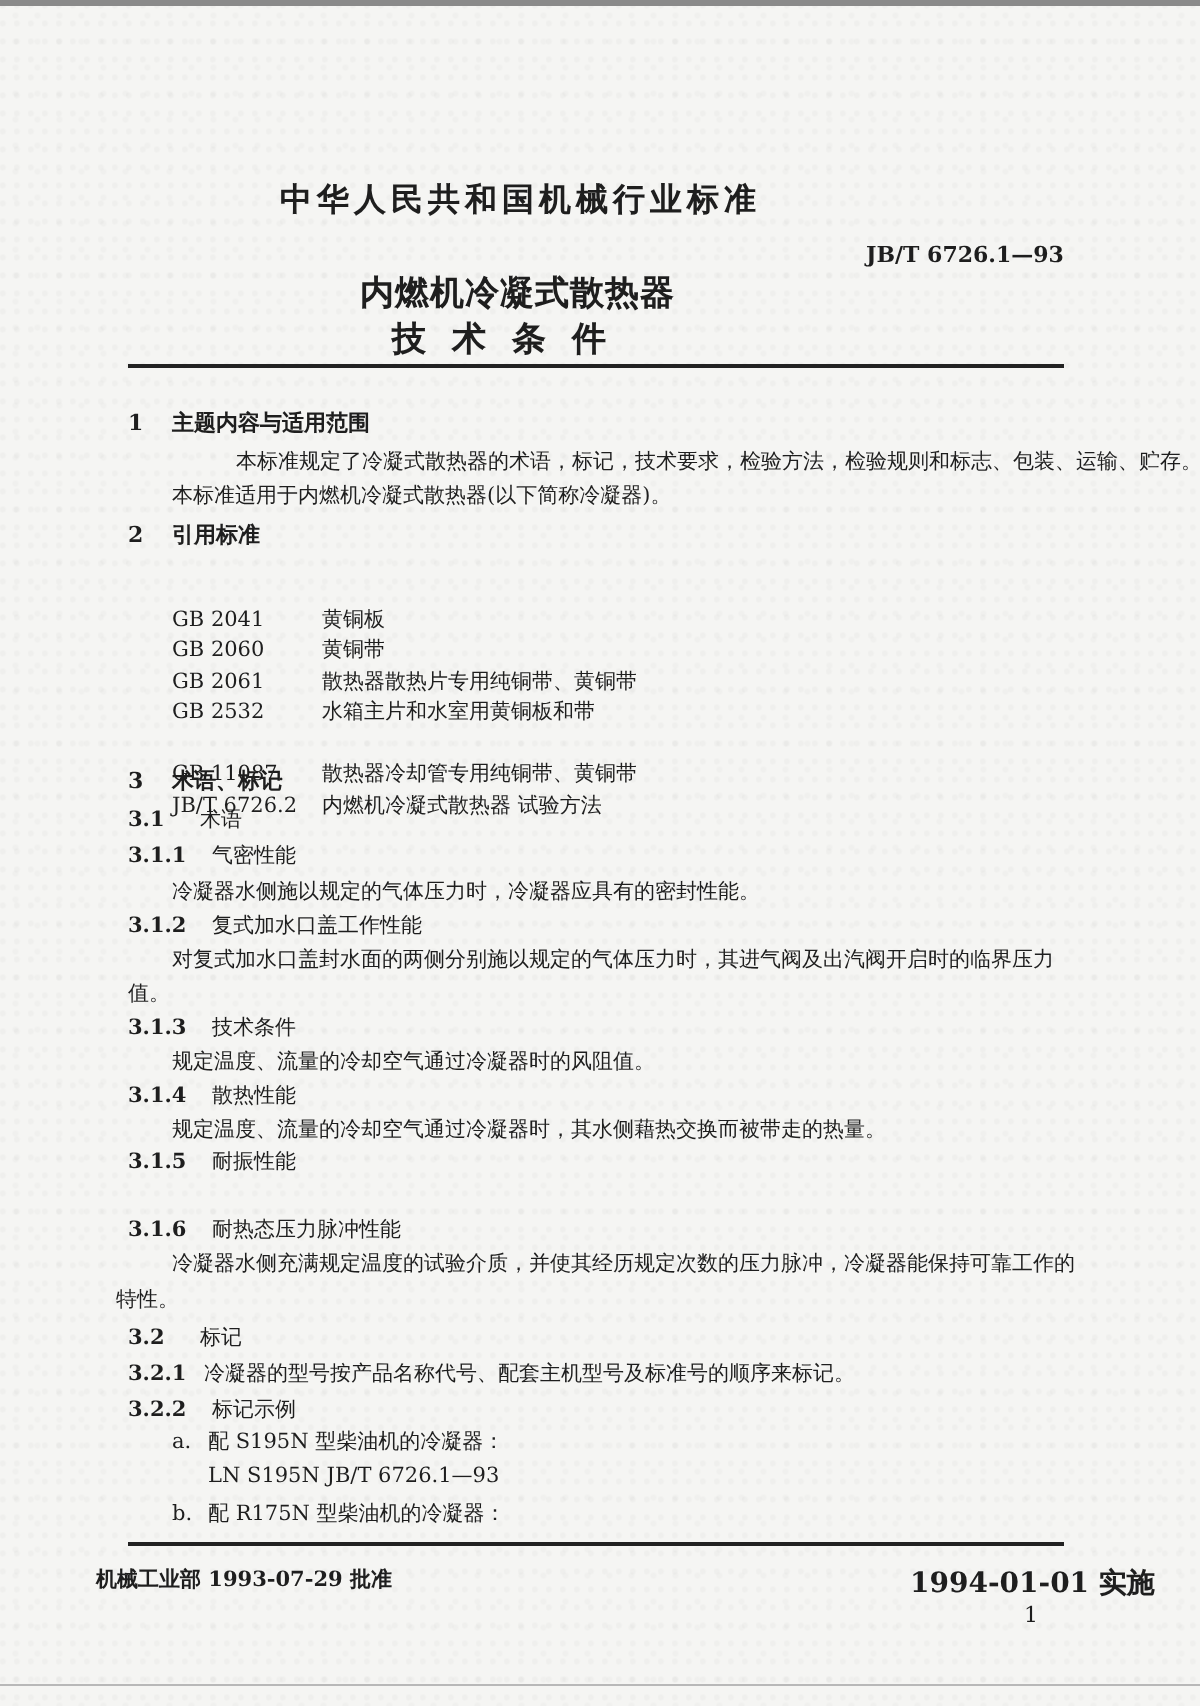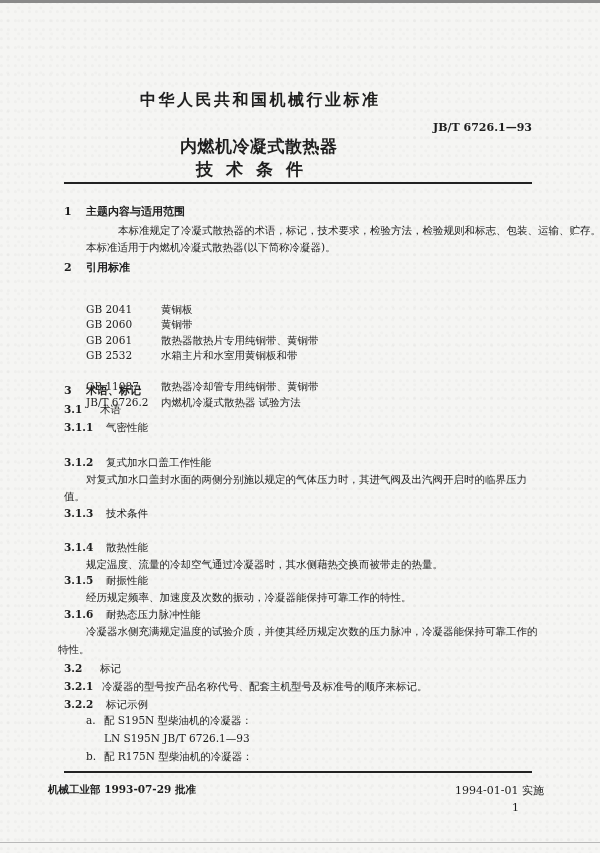--- a/index.html
+++ b/index.html
@@ -27,21 +27,21 @@
     .std-no { left:433px; top:121px; font-size:11px; font-weight:bold; }
     .rule-top { position:absolute; left:64px; top:182px; width:468px; height:2px; background:#222; }
     .rule-bottom { position:absolute; left:64px; top:780px; width:468px; height:2px; background:#222; }
     .h1 { font-size:11px; font-weight:bold; }
     .h1 .num { display:inline-block; width:22px; }
     .body { font-size:10.5px; }
     .ref-code { display:inline-block; width:75px; font-size:10.5px; }
     .ref-title { font-size:10.5px; }
     .h3num { display:inline-block; font-weight:bold; font-size:10.5px; }
     .footer-left { left:48px; top:788px; font-size:10.5px; font-weight:bold; }
-    .footer-right { left:455px; top:788px; font-size:11px; font-weight:normal;text-align:center; }
+    .footer-right { left:455px; top:788px; font-size:14px; font-weight:bold;text-align:center; }
     .page-num { left:512px; top:806px; font-size:11px; }
   </style>
 </head>
 <body>
 
 <div class="page" data-name="document-page">
   <div class="top-edge" data-name="scan-top-edge"></div>
 
   <div class="abs header-org" data-name="issuing-organization">中华人民共和国机械行业标准</div>
   <div class="abs title1" data-name="document-title-line1">内燃机冷凝式散热器</div>
@@ -64,32 +64,33 @@
   <div class="abs" style="left: 86px; top: 344px;" data-name="reference-row"><span class="ref-code" data-name="reference-code">GB 2532</span><span class="ref-title" data-name="reference-title">水箱主片和水室用黄铜板和带</span></div>
   <div class="abs" style="left: 86px; top: 375px;" data-name="reference-row"><span class="ref-code" data-name="reference-code">GB 11087.</span><span class="ref-title" data-name="reference-title">散热器冷却管专用纯铜带、黄铜带</span></div>
   <div class="abs" style="left: 86px; top: 390.5px;" data-name="reference-row"><span class="ref-code" data-name="reference-code">JB/T 6726.2</span><span class="ref-title" data-name="reference-title">内燃机冷凝式散热器  试验方法</span></div>
 
   <div class="abs h1" style="left:64px;top:419px;" data-name="section-3-heading">
     <span class="num" data-name="section-number">3</span><span data-name="section-title">术语、标记</span>
   </div>
   <div class="abs body" style="left:64px;top:440px;" data-name="subsection-3-1-heading"><span class="h3num" style="width:36px;" data-name="subsection-number">3.1</span><span data-name="subsection-title">术语</span></div>
 
   <div class="abs body" style="left:64px;top:458px;" data-name="subsection-3-1-1-heading"><span class="h3num" style="width:42px;" data-name="subsection-number">3.1.1</span><span data-name="subsection-title">气密性能</span></div>
+  <div class="abs body" style="left:86px;top:476px;" data-name="subsection-3-1-1-text">冷凝器水侧施以规定的气体压力时，冷凝器应具有的密封性能。</div>
 
   <div class="abs body" style="left:64px;top:494px;" data-name="subsection-3-1-2-heading"><span class="h3num" style="width:42px;" data-name="subsection-number">3.1.2</span><span data-name="subsection-title">复式加水口盖工作性能</span></div>
   <div class="abs body" style="left:86px;top:512px;" data-name="subsection-3-1-2-text-line1">对复式加水口盖封水面的两侧分别施以规定的气体压力时，其进气阀及出汽阀开启时的临界压力</div>
   <div class="abs body" style="left:64px;top:530px;" data-name="subsection-3-1-2-text-line2">值。</div>
 
   <div class="abs body" style="left:64px;top:548px;" data-name="subsection-3-1-3-heading"><span class="h3num" style="width:42px;" data-name="subsection-number">3.1.3</span><span data-name="subsection-title">技术条件</span></div>
+  <div class="abs body" style="left:86px;top:566px;" data-name="subsection-3-1-3-text">规定温度、流量的冷却空气通过冷凝器时的风阻值。</div>
 
   <div class="abs body" style="left:64px;top:584px;" data-name="subsection-3-1-4-heading"><span class="h3num" style="width:42px;" data-name="subsection-number">3.1.4</span><span data-name="subsection-title">散热性能</span></div>
   <div class="abs body" style="left:86px;top:602px;" data-name="subsection-3-1-4-text">规定温度、流量的冷却空气通过冷凝器时，其水侧藉热交换而被带走的热量。</div>
 
   <div class="abs body" style="left:64px;top:620px;" data-name="subsection-3-1-5-heading"><span class="h3num" style="width:42px;" data-name="subsection-number">3.1.5</span><span data-name="subsection-title">耐振性能</span></div>
-  <div class="abs body" style="left:86px;top:638px;" data-name="subsection-3-1-5-text">经历规定频率、加速度及次数的振动，冷凝器能保持可靠工作的特性。</div>
 
   <div class="abs body" style="left:64px;top:656px;" data-name="subsection-3-1-6-heading"><span class="h3num" style="width:42px;" data-name="subsection-number">3.1.6</span><span data-name="subsection-title">耐热态压力脉冲性能</span></div>
   <div class="abs body" style="left:86px;top:674px;" data-name="subsection-3-1-6-text-line1">冷凝器水侧充满规定温度的试验介质，并使其经历规定次数的压力脉冲，冷凝器能保持可靠工作的</div>
   <div class="abs body" style="left:58px;top:692px;" data-name="subsection-3-1-6-text-line2">特性。</div>
 
   <div class="abs body" style="left:64px;top:711px;" data-name="subsection-3-2-heading"><span class="h3num" style="width:36px;" data-name="subsection-number">3.2</span><span data-name="subsection-title">标记</span></div>
 
   <div class="abs body" style="left:64px;top:729px;" data-name="subsection-3-2-1"><span class="h3num" style="width:38px;" data-name="subsection-number">3.2.1</span><span data-name="subsection-text">冷凝器的型号按产品名称代号、配套主机型号及标准号的顺序来标记。</span></div>
 
   <div class="abs body" style="left:64px;top:746px;" data-name="subsection-3-2-2-heading"><span class="h3num" style="width:42px;" data-name="subsection-number">3.2.2</span><span data-name="subsection-title">标记示例</span></div>

